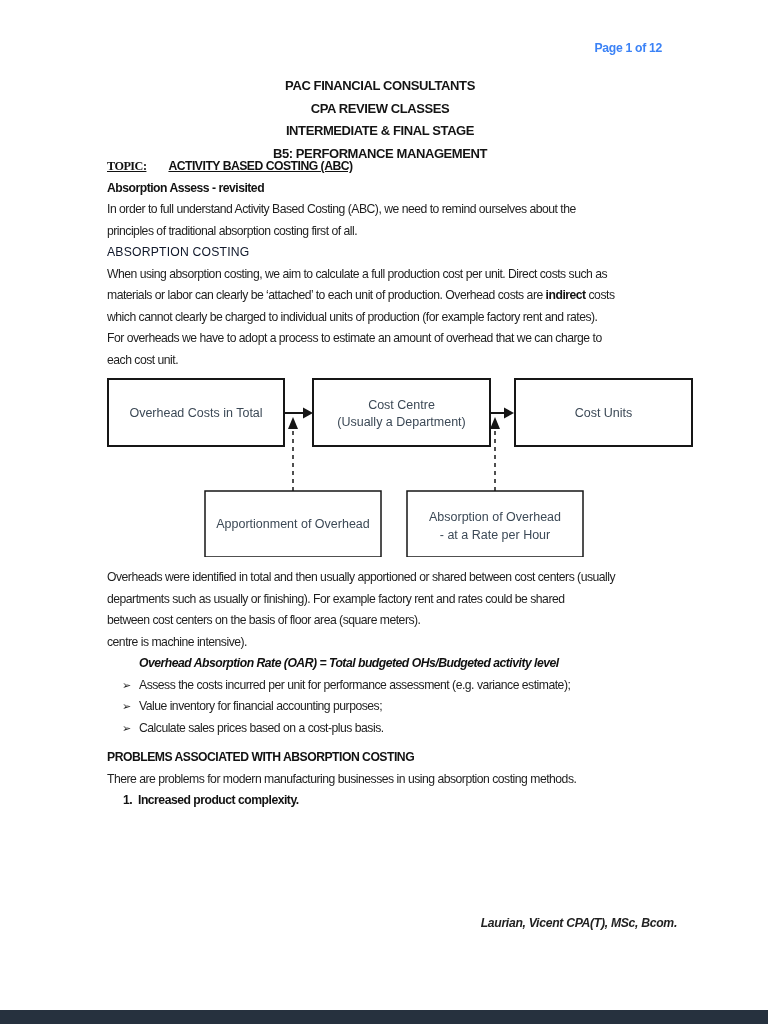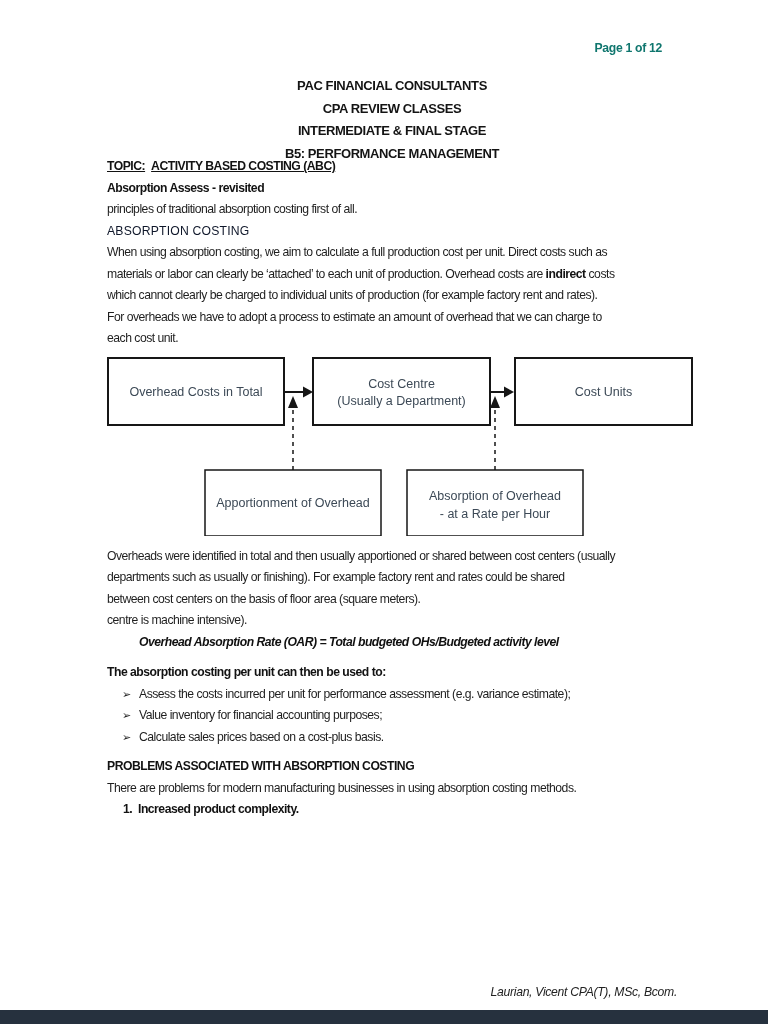--- a/index.html
+++ b/index.html
@@ -2,41 +2,41 @@
 <html><head>
 <meta charset="utf-8">
 <style>
   html,body{margin:0;padding:0;}
   body{
     width:768px;height:1024px;position:relative;background:#ffffff;
     font-family:"Liberation Sans",sans-serif;color:#1e1e1e;overflow:hidden;
   }
   .page-number{
     position:absolute;top:41px;right:106px;
-    font-size:12.2px;font-weight:bold;letter-spacing:-0.3px;color:#0f766e;
+    font-size:12.2px;font-weight:bold;letter-spacing:-0.3px;color:#3b82f6;
   }
   .header-block{
-    position:absolute;top:75px;left:112px;width:560px;text-align:center;
+    position:absolute;top:75px;left:100px;width:560px;text-align:center;
   }
   .header-block .hline{
     font-size:13px;font-weight:bold;letter-spacing:-0.4px;line-height:22.5px;
     color:#141414;white-space:nowrap;
   }
   .content{
     position:absolute;top:156px;left:107px;width:600px;
   }
   .ln{
     font-size:12.2px;letter-spacing:-0.5px;line-height:21.5px;
     white-space:nowrap;color:#1e1e1e;
   }
   .b{font-weight:bold;color:#121212;}
   .bi{font-weight:bold;font-style:italic;color:#101010;margin-left:32px;}
   .u{text-decoration:underline;}
   .caps{color:#0f172a;letter-spacing:0.2px;}
-  .topic-label{margin-right:6px;}
+  .topic-label{margin-right:22px;font-family:Liberation Serif, serif;}
   .mt9{margin-top:9px;}
   .mt8{margin-top:8px;}
   .bullet{
     font-size:12.2px;letter-spacing:-0.5px;line-height:21.5px;
     padding-left:15px;white-space:nowrap;
   }
   .bglyph{
     display:inline-block;width:17px;font-family:"DejaVu Sans",sans-serif;
     font-size:11px;letter-spacing:0;color:#222;
   }
@@ -48,22 +48,22 @@
   .diagram{display:block;margin:4px 0 10px -2px;}
   .diagram rect{fill:none;stroke:#161616;}
   .diagram .thick{stroke-width:2px;}
   .diagram .thin{stroke-width:1.5px;}
   .diagram line{stroke:#161616;}
   .diagram text{
     font-family:"Liberation Sans",sans-serif;font-size:12.5px;fill:#3c4956;
     text-anchor:middle;
   }
   .footer{
-    position:absolute;top:985px;right:91px;
-    font-size:12.2px;font-style:italic;font-weight:400;letter-spacing:-0.3px;color:#222;
+    position:absolute;top:916px;right:91px;
+    font-size:12.2px;font-style:italic;font-weight:700;letter-spacing:-0.3px;color:#222;
   }
   .bottom-bar{
     position:absolute;left:0;bottom:0;width:768px;height:14px;background:#26313e;
   }
 </style>
 </head>
 <body>
 
 <div class="page-number">Page 1 of 12</div>
 
@@ -75,20 +75,21 @@
 </div>
 
 <div class="content">
 
   <div class="ln b">
     <span class="u topic-label">TOPIC:</span><span class="u">ACTIVITY BASED COSTING (ABC)</span>
   </div>
 
   <div class="ln b">Absorption Assess - revisited</div>
 
+  <div class="ln">In order to full understand Activity Based Costing (ABC), we need to remind ourselves about the</div>
   <div class="ln">principles of traditional absorption costing first of all.</div>
 
   <div class="ln caps">ABSORPTION COSTING</div>
 
   <div class="ln">When using absorption costing, we aim to calculate a full production cost per unit. Direct costs such as</div>
   <div class="ln"><span>materials or labor can clearly be ‘attached’ to each unit of production. Overhead costs are </span><span class="b">indirect</span><span> costs</span></div>
   <div class="ln">which cannot clearly be charged to individual units of production (for example factory rent and rates).</div>
   <div class="ln">For overheads we have to adopt a process to estimate an amount of overhead that we can charge to</div>
   <div class="ln">each cost unit.</div>
 
@@ -119,21 +120,20 @@
     <text x="390" y="164">- at a Rate per Hour</text>
   </svg>
 
   <div class="ln">Overheads were identified in total and then usually apportioned or shared between cost centers (usually</div>
   <div class="ln">departments such as usually or finishing). For example factory rent and rates could be shared</div>
   <div class="ln">between cost centers on the basis of floor area (square meters).</div>
   <div class="ln">centre is machine intensive).</div>
 
   <div class="ln bi">Overhead Absorption Rate (OAR) = Total budgeted OHs/Budgeted activity level</div>
 
-  <div class="ln b mt9">The absorption costing per unit can then be used to:</div>
 
   <div class="bullet"><span class="bglyph">➢</span><span>Assess the costs incurred per unit for performance assessment (e.g. variance estimate);</span></div>
   <div class="bullet"><span class="bglyph">➢</span><span>Value inventory for financial accounting purposes;</span></div>
   <div class="bullet"><span class="bglyph">➢</span><span>Calculate sales prices based on a cost-plus basis.</span></div>
 
   <div class="ln b mt8">PROBLEMS ASSOCIATED WITH ABSORPTION COSTING</div>
   <div class="ln">There are problems for modern manufacturing businesses in using absorption costing methods.</div>
 
   <div class="numitem"><span class="num">1.</span><span>Increased product complexity.</span></div>
 

